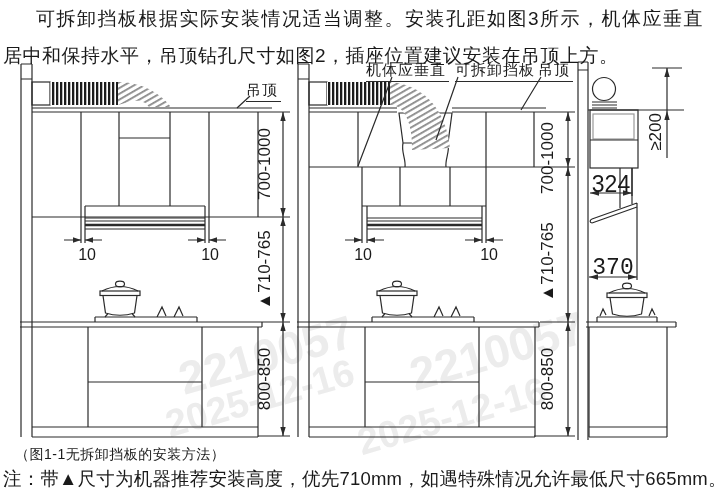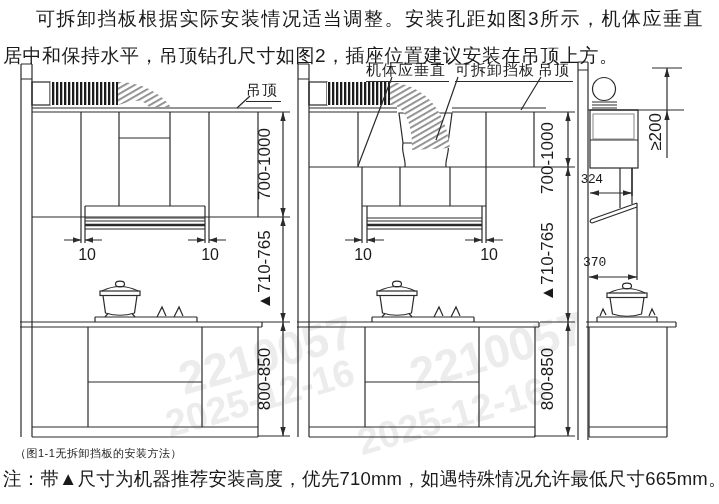--- a/index.html
+++ b/index.html
@@ -1,26 +1,26 @@
 <!DOCTYPE html>
 <html><head>
 <meta charset="utf-8">
 <style>
   html,body{margin:0;padding:0;background:#fff;}
   #page{position:relative;width:719px;height:504px;background:#fff;overflow:hidden;
         font-family:"Liberation Sans","DejaVu Sans",sans-serif;color:#1a1a1a;}
   .txt{position:absolute;white-space:nowrap;color:#1a1a1a;}
   .intro{font-size:19px;letter-spacing:0.5px;}
-  .caption{font-size:11px;letter-spacing:0.5px;}
+  .caption{font-size:14px;letter-spacing:0.5px;}
   .note{font-size:18.5px;letter-spacing:0.2px;}
   .dim{font-size:17px;width:110px;text-align:center;line-height:22px;}
   .rot{transform:rotate(-90deg);}
   .gap{font-size:16px;width:30px;text-align:right;}
   .lead-label{font-size:15px;letter-spacing:1px;border-bottom:1.2px solid #2b2b2b;padding:0 3px 1px 0;}
-  .dim-h{font-size:13px;width:60px;text-align:left;}
+  .dim-h{font-size:23px;width:60px;text-align:center;}
   .wm{position:absolute;color:#ececec;font-weight:bold;text-align:center;z-index:0;}
   svg{position:absolute;left:0;top:0;z-index:1;}
   .textlayer{position:absolute;left:0;top:0;width:719px;height:504px;z-index:2;}
 </style>
 </head>
 <body>
 
 <div id="page">
 
   <div class="wm" style="left:156px;top:328px;width:220px;font-size:46px;transform:rotate(-16deg);">2210057</div>

